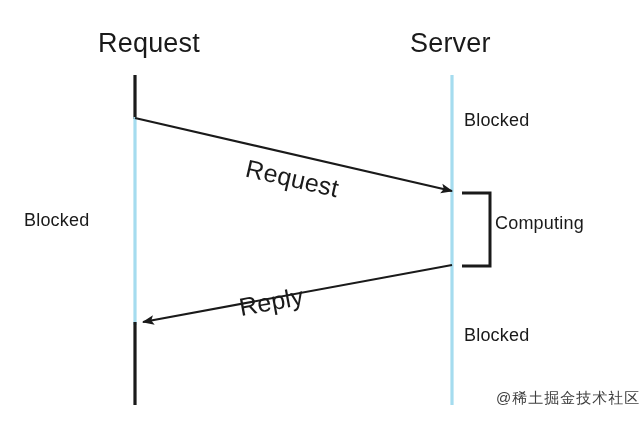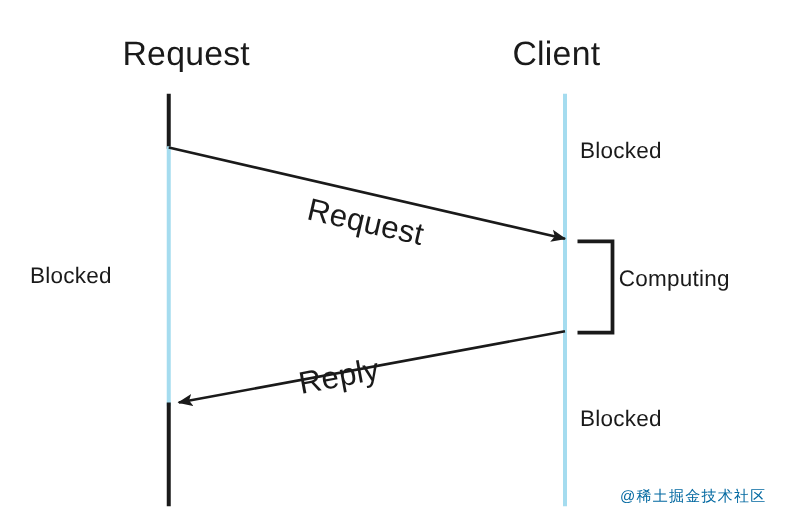--- a/index.html
+++ b/index.html
@@ -37,22 +37,22 @@
   }
   .state-label {
     font-size: 18px;
   }
   .msg-label {
     font-size: 25px;
     transform-origin: left bottom;
   }
   .watermark {
     position: absolute;
-    font-size: 12px;
-    color: #0369a1;
+    font-size: 15px;
+    color: #404040;
     white-space: nowrap;
     letter-spacing: 1px;
   }
 </style>
 </head>
 <body>
 
 <div id="canvas">
 
   <svg id="diagram-svg" viewBox="0 0 640 422" xmlns="http://www.w3.org/2000/svg">
@@ -75,21 +75,21 @@
 
     <line x1="135" y1="118" x2="452" y2="191" stroke="#1a1a1a" stroke-width="2.1" marker-end="url(#arrowhead-down)"></line>
 
     <line x1="452" y1="265" x2="143" y2="322" stroke="#1a1a1a" stroke-width="2.1" marker-end="url(#arrowhead-up)"></line>
 
     <path d="M462,193 L490,193 L490,266 L462,266" fill="none" stroke="#1a1a1a" stroke-width="3" stroke-linecap="butt" stroke-linejoin="miter"></path>
   </svg>
 
   <div class="lbl actor-label" style="left:98px; top:28px;">Request</div>
 
-  <div class="lbl actor-label" style="left:410px; top:28px;">Client</div>
+  <div class="lbl actor-label" style="left:410px; top:28px;">Server</div>
 
   <div class="lbl msg-label" style="left:243px; top:153px; transform:rotate(12.9deg);">Request</div>
 
   <div class="lbl msg-label" style="left:242px; top:293px; transform:rotate(-10.5deg);">Reply</div>
 
   <div class="lbl state-label" style="left:24px; top:210px;">Blocked</div>
 
   <div class="lbl state-label" style="left:464px; top:110px;">Blocked</div>
 
   <div class="lbl state-label" style="left:495px; top:213px;text-align:center;">Computing</div>

